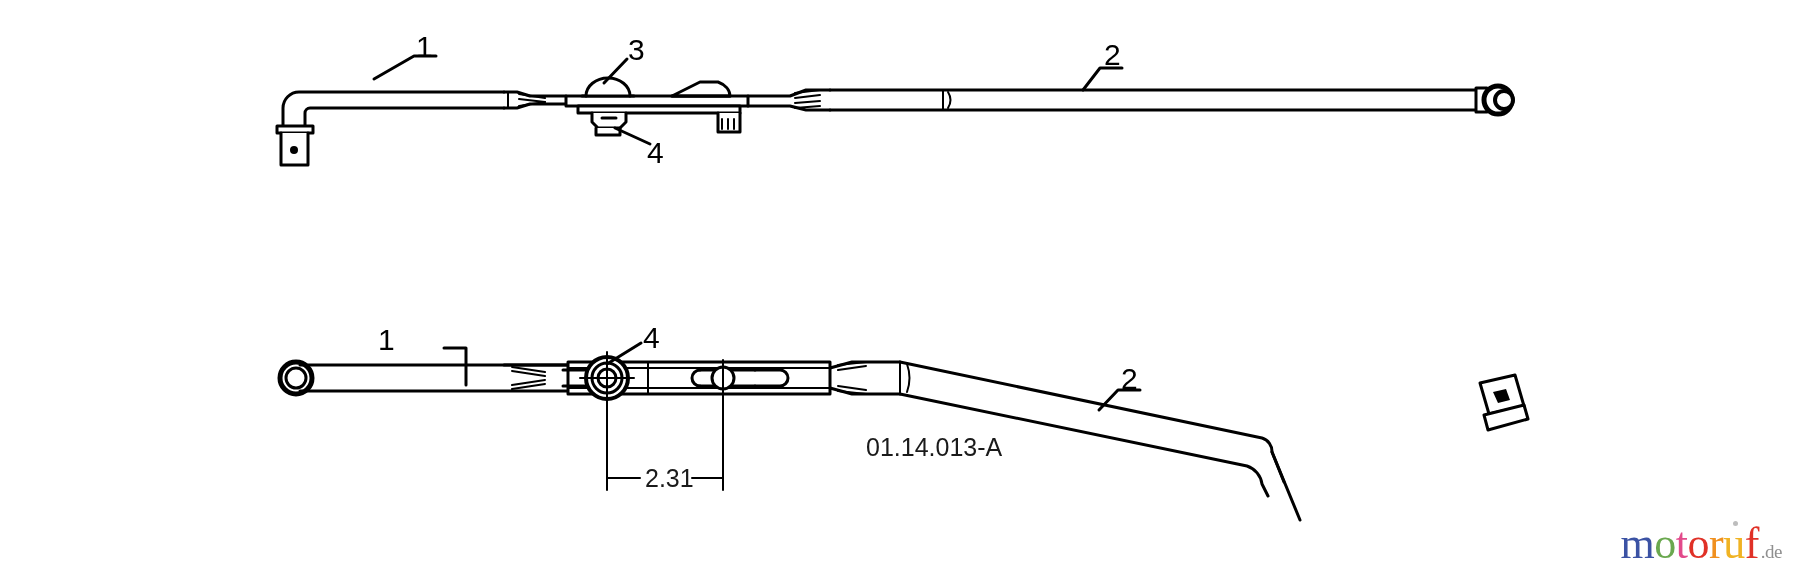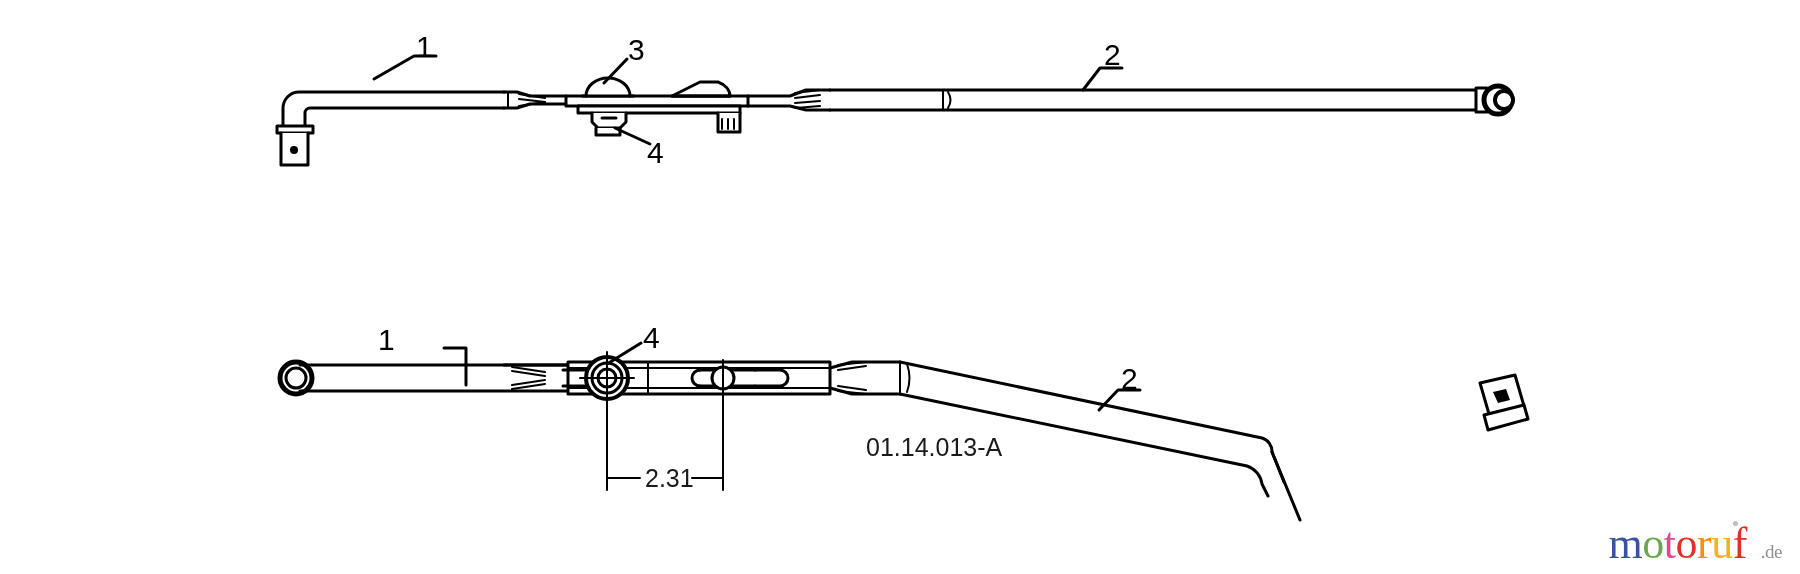--- a/index.html
+++ b/index.html
@@ -50,21 +50,21 @@
     font-family: "Liberation Serif", serif;
     font-size: 44px;
     letter-spacing: -0.5px;
     line-height: 1;
     user-select: none;
   }
   #watermark .wm-letter { display: inline-block; }
   #watermark .wm-suffix {
     font-size: 19px;
     color: #8f8f8f;
-    margin-left: 14px;
+    margin-left: 2px;
     font-family: "Liberation Serif", serif;
   }
   #watermark .wm-dot {
     position: absolute;
     width: 5px;
     height: 5px;
     border-radius: 50%;
     background: #bdbdbd;
     right: 44px;
     bottom: 40px;

